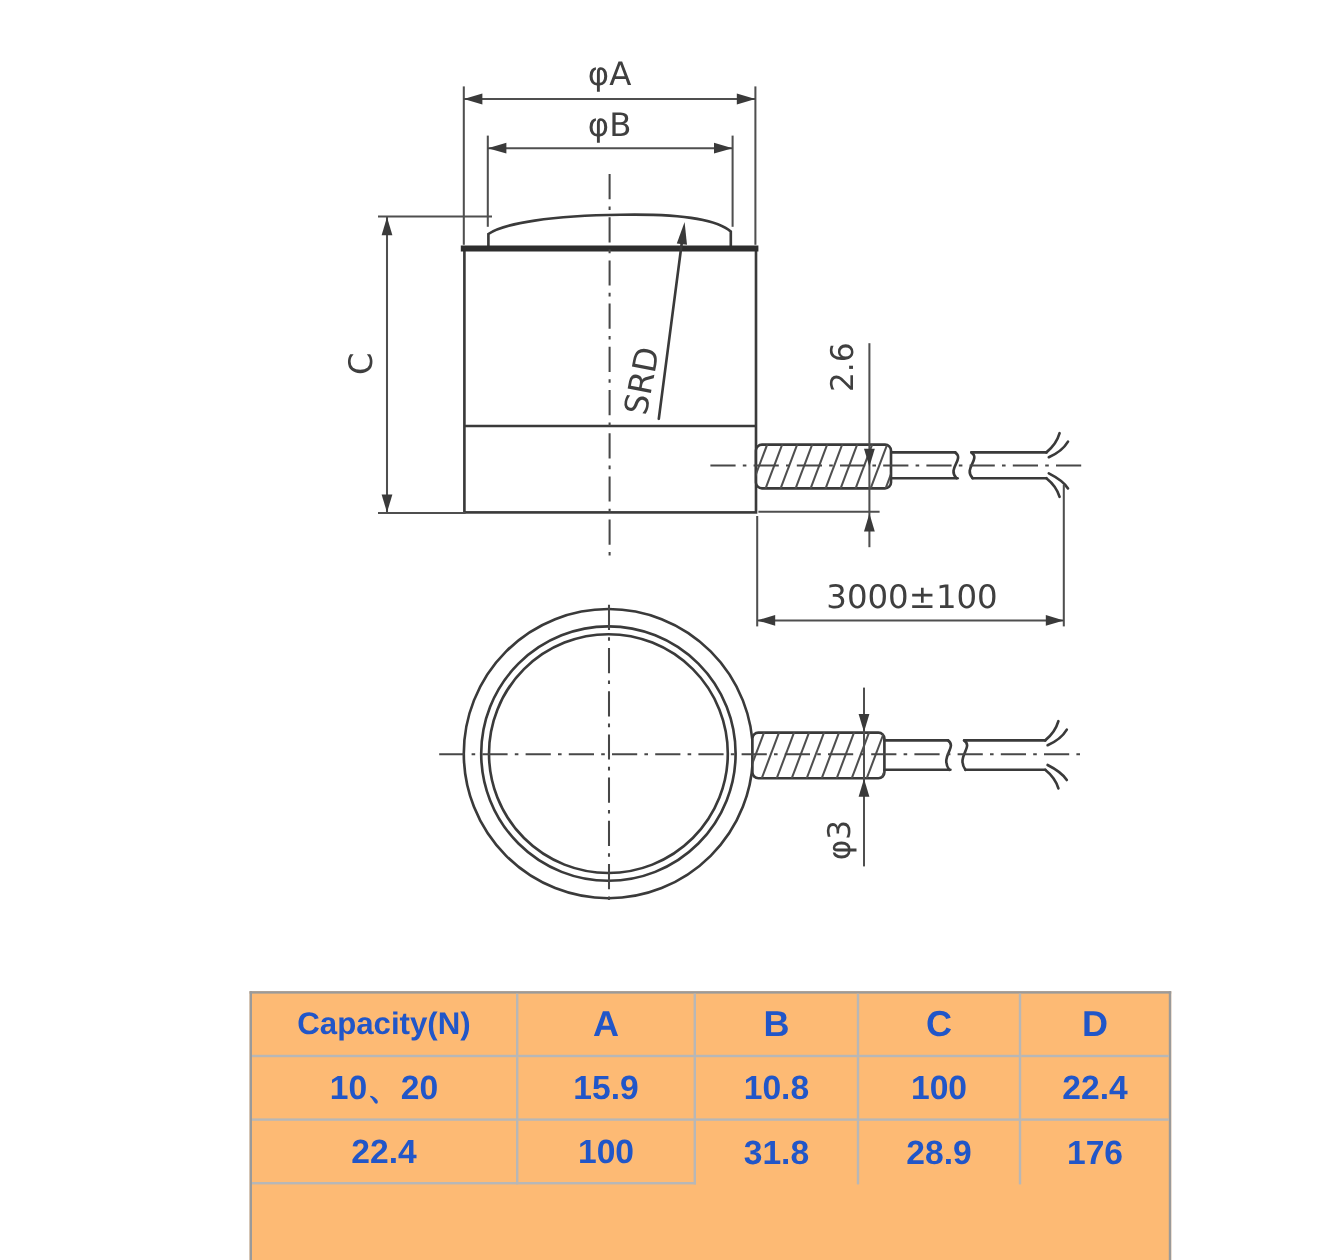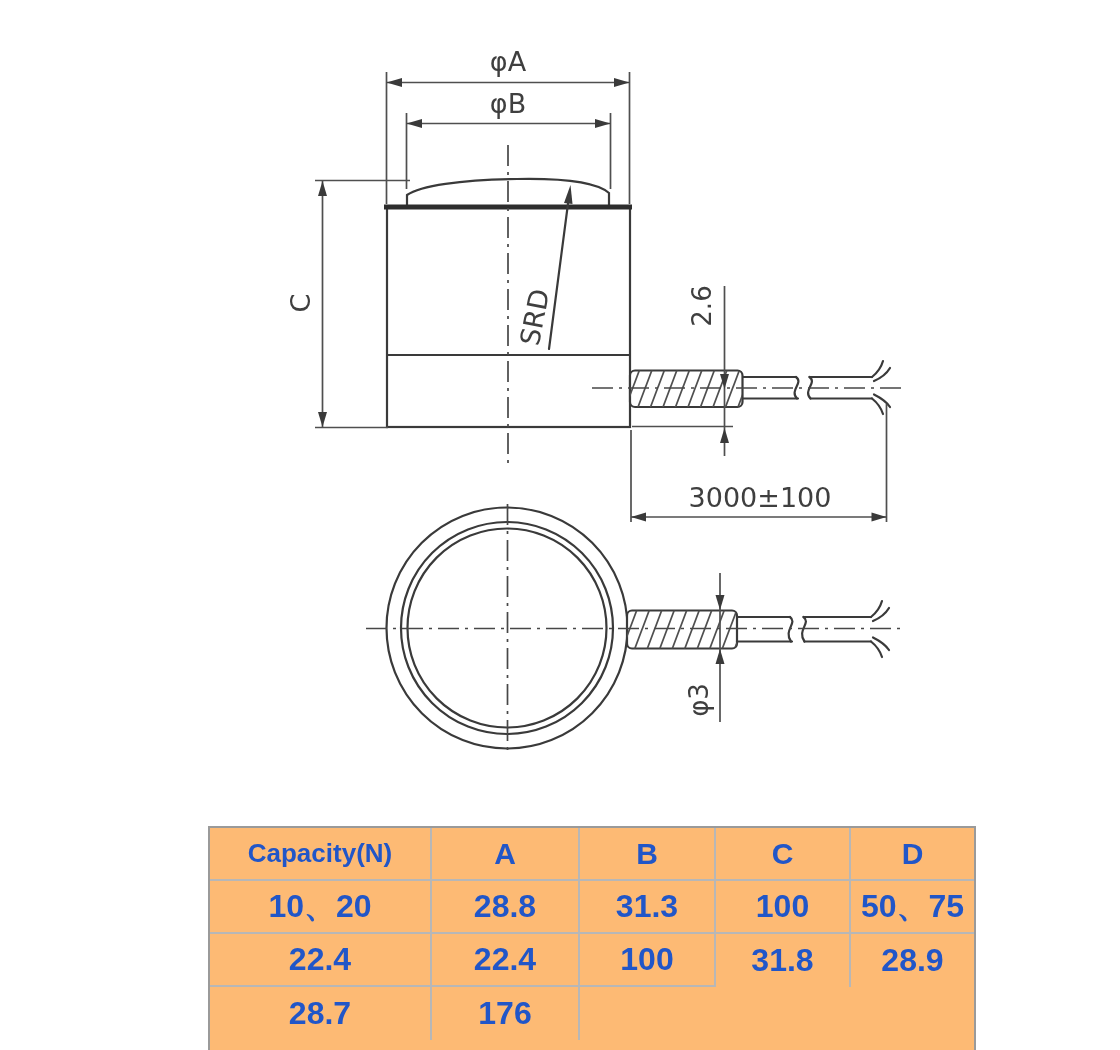--- a/index.html
+++ b/index.html
@@ -14,21 +14,21 @@
   svg .arr{fill:#3a3a3a;stroke:none;}
   svg .dtxt{fill:#3f3f3f;font-family:"DejaVu Sans",sans-serif;font-size:27px;}
   svg .dtxt.small{font-size:26px;}
   
   .spec-table{position:absolute;left:188px;top:826px;width:768px;height:270px;
       box-sizing:border-box;border:2px solid #9a9a9a;border-bottom:6px solid #25252b;
       display:grid;grid-template-columns:222px 148px 136px 135px 1fr;
       grid-template-rows:53px 53px 53px 53px;background:#fdba74;text-align:right;}
   .tcell{box-sizing:border-box;border-right:2px solid #b7b7b7;border-bottom:2px solid #b7b7b7;
       display:flex;align-items:center;justify-content:center;
-      color:#2156c8;font-weight:bold;font-size:32px;
+      color:#2156c8;font-weight:bold;font-size:28px;
       font-family:"Liberation Sans","DejaVu Sans",sans-serif;}
   .tcell:nth-child(5n){border-right:none;}
   .tcell.lastrow{border-bottom:none;}
   .tcell.hdr{font-size:30px;}
   .tcell.hdr-cap{font-size:26px;}
 </style>
 </head>
 <body>
 
 <div id="stage">
@@ -180,28 +180,26 @@
 
 
 <div class="spec-table">
   <div class="tcell hdr hdr-cap">Capacity(N)</div>
   <div class="tcell hdr">A</div>
   <div class="tcell hdr">B</div>
   <div class="tcell hdr">C</div>
   <div class="tcell hdr">D</div>
 
   <div class="tcell">10、20</div>
-  <div class="tcell">28.8</div>
-  <div class="tcell">31.3</div>
+  <div class="tcell">15.9</div>
+  <div class="tcell">10.8</div>
   <div class="tcell">100</div>
 
-  <div class="tcell">50、75</div>
   <div class="tcell">22.4</div>
   <div class="tcell">22.4</div>
   <div class="tcell">100</div>
 
   <div class="tcell lastrow">31.8</div>
   <div class="tcell lastrow">28.9</div>
-  <div class="tcell lastrow">28.7</div>
   <div class="tcell lastrow">176</div>
 </div>
 
 </div>
 
 </body></html>

